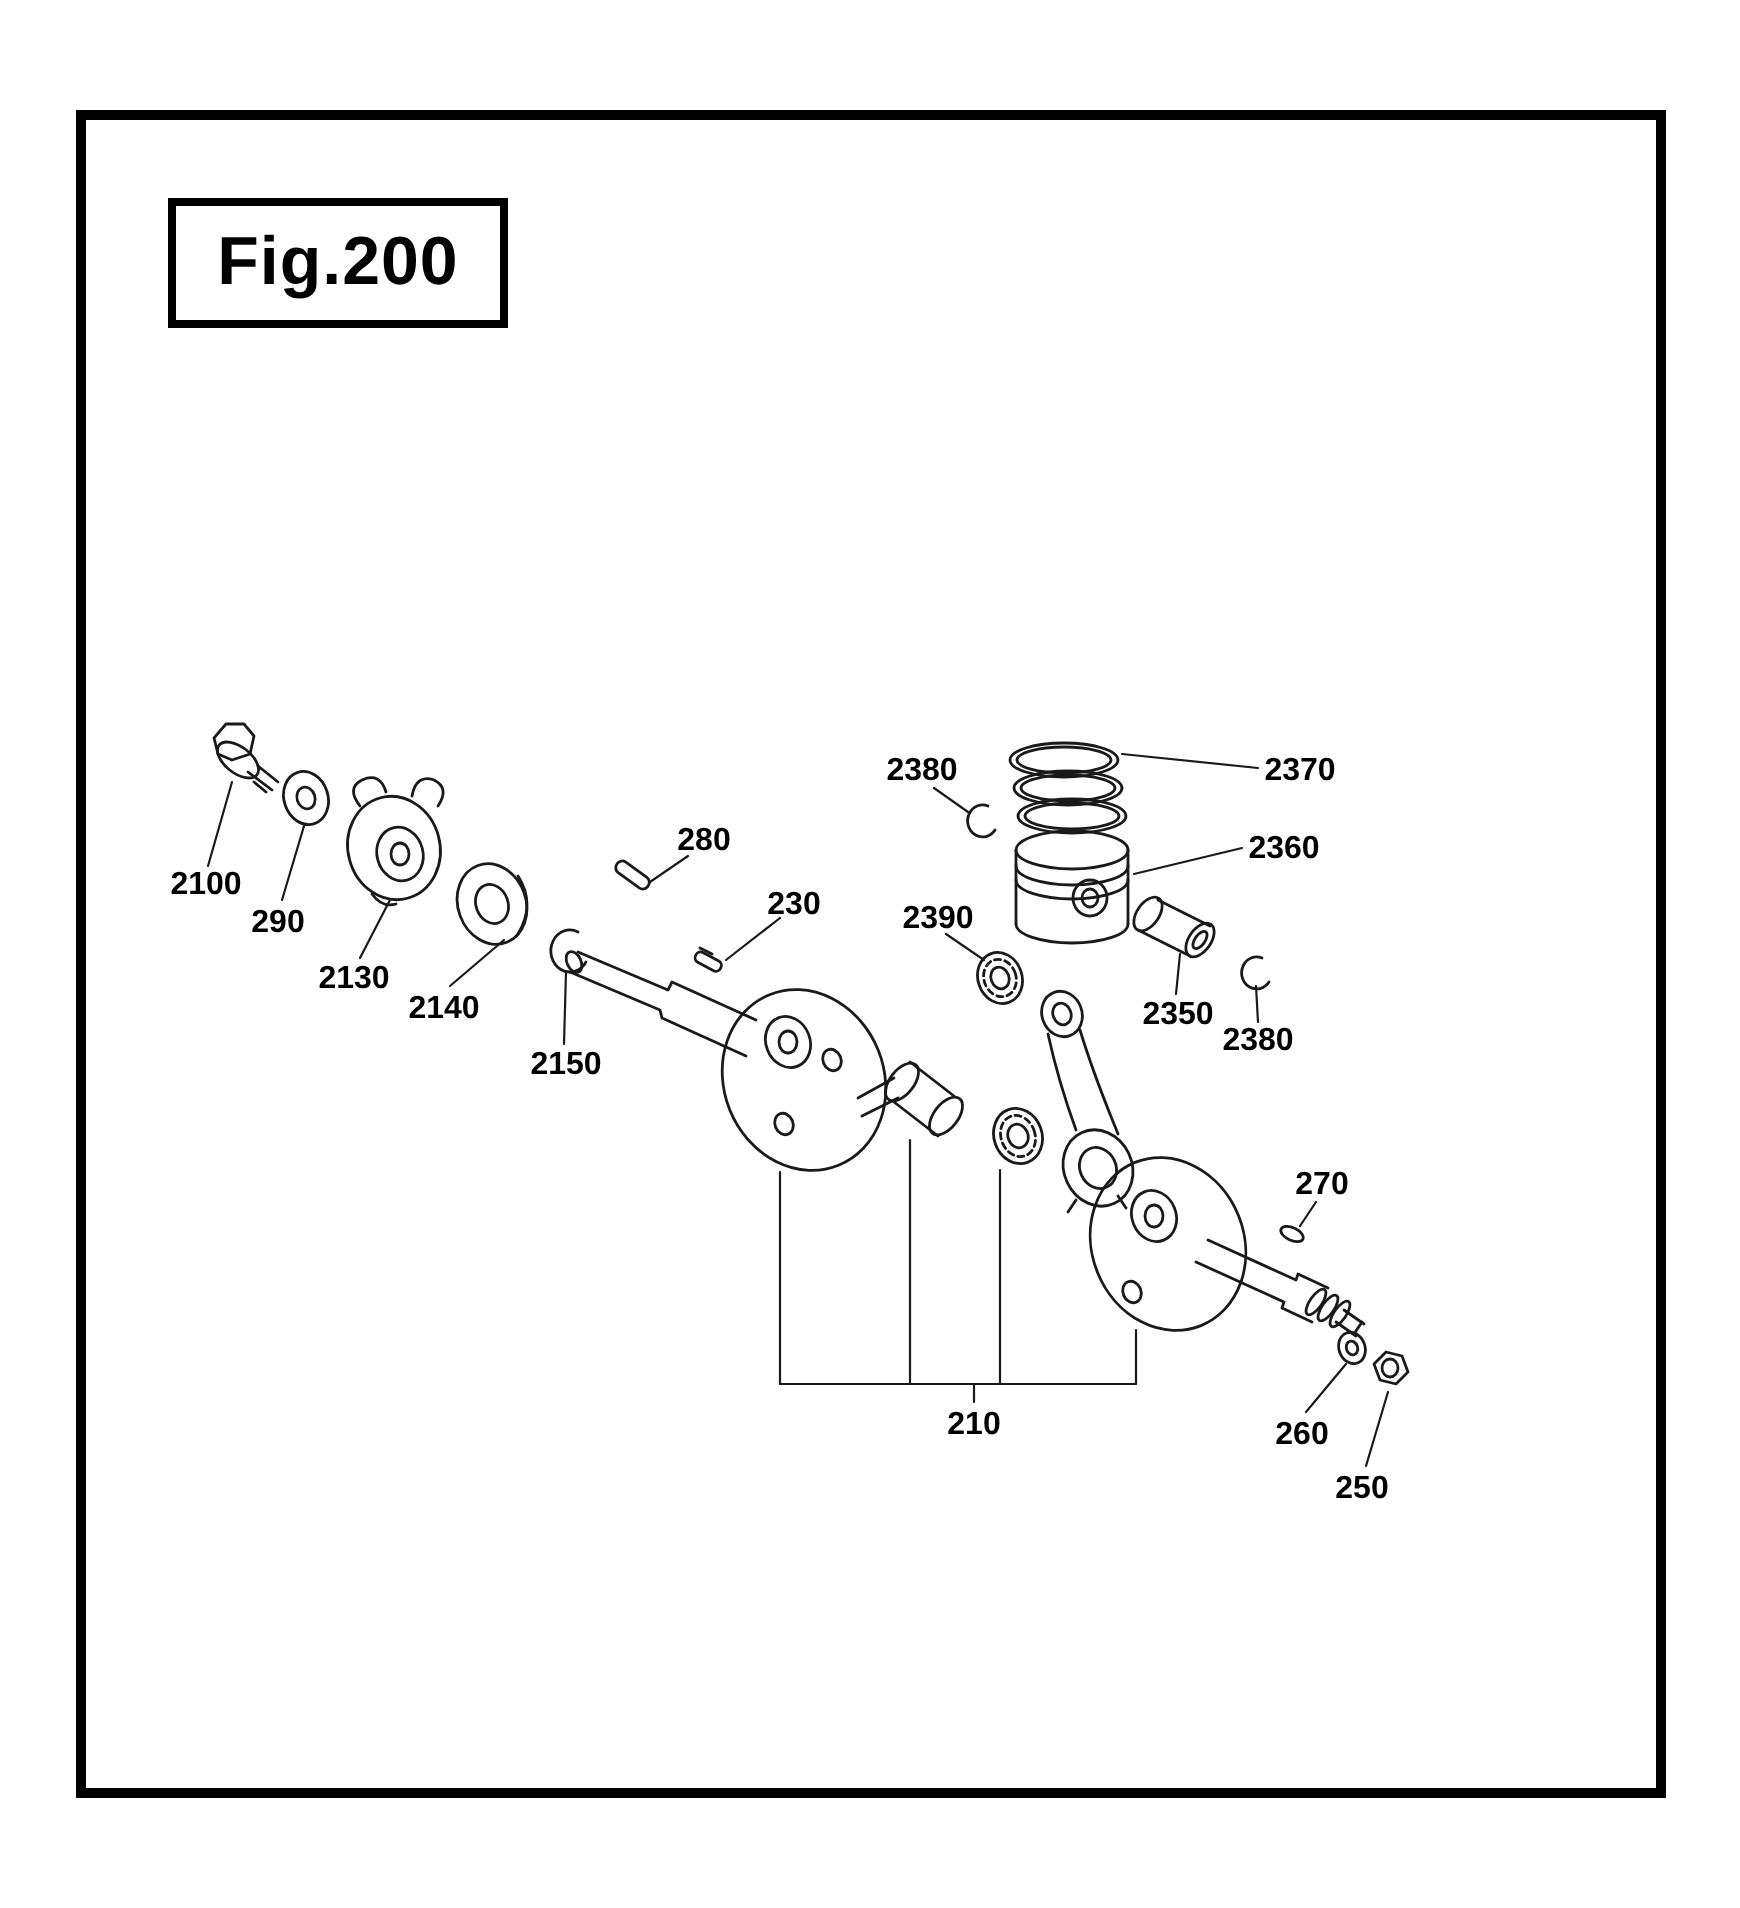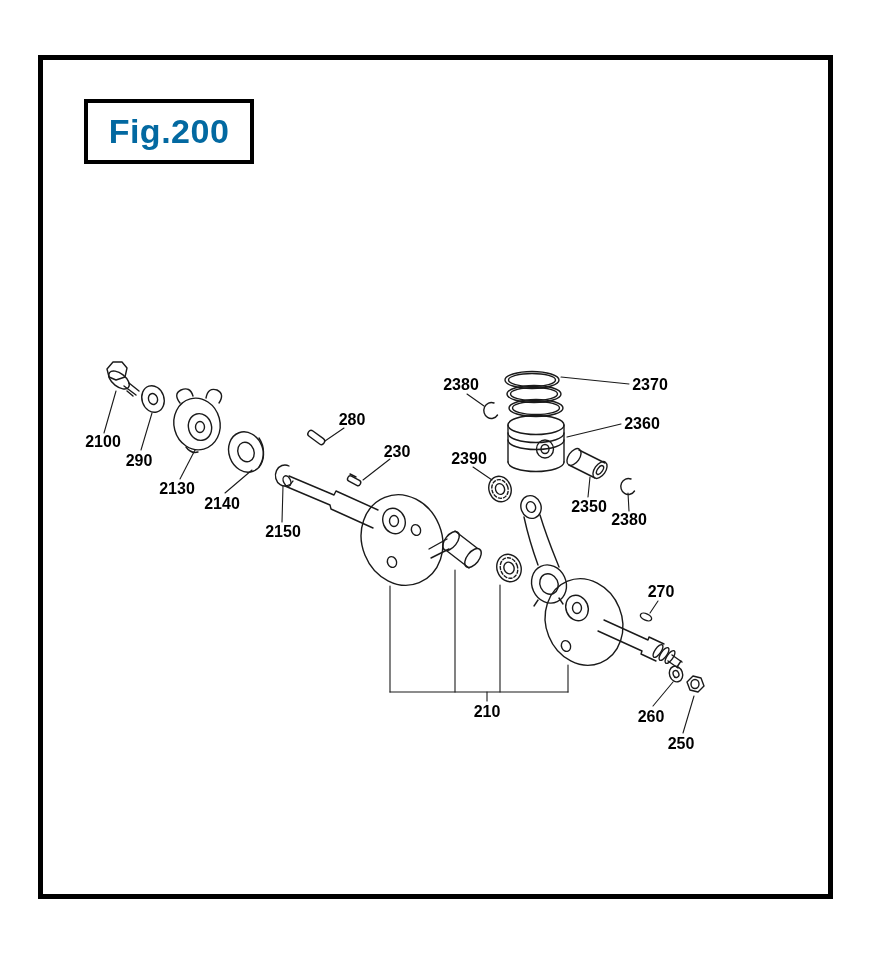--- a/index.html
+++ b/index.html
@@ -21,21 +21,21 @@
   .fig-box {
     position: absolute;
     left: 84px; top: 99px;
     width: 162px; height: 57px;
     border: 4px solid #000000;
     display: flex;
     align-items: center;
     justify-content: center;
     font-size: 34px;
     font-weight: bold;
-    color: #0369a1;
+    color: #000000;
     letter-spacing: 0.5px;
     background: #ffffff;
   }
   svg.diagram { position: absolute; left: 0; top: 0; }
   text.plabel {
     font-family: "Liberation Sans", sans-serif;
     font-size: 16px;
     font-weight: bold;
     fill: #000000;
     text-anchor: middle;

